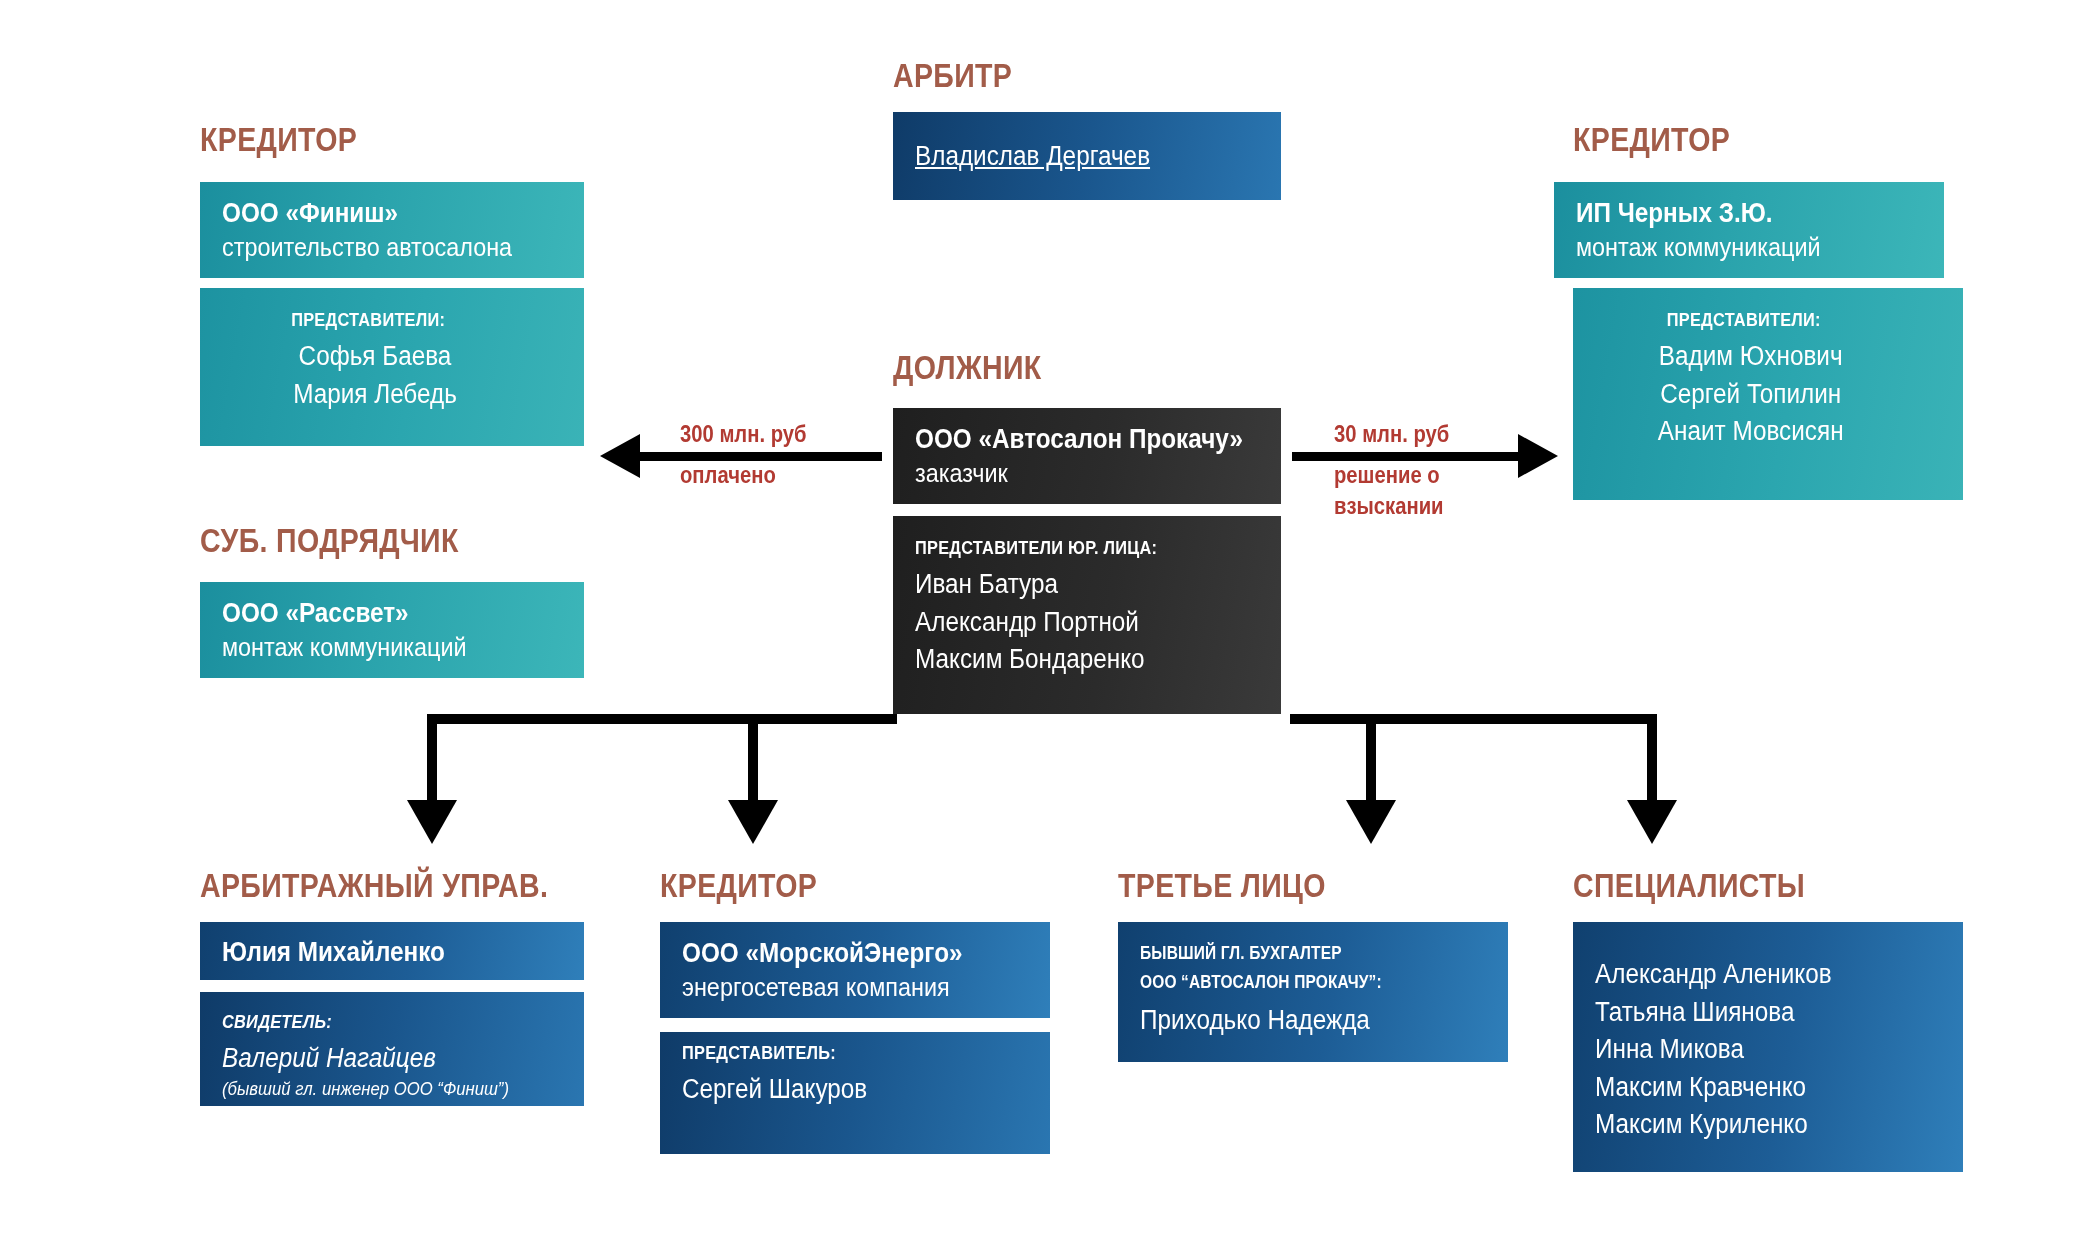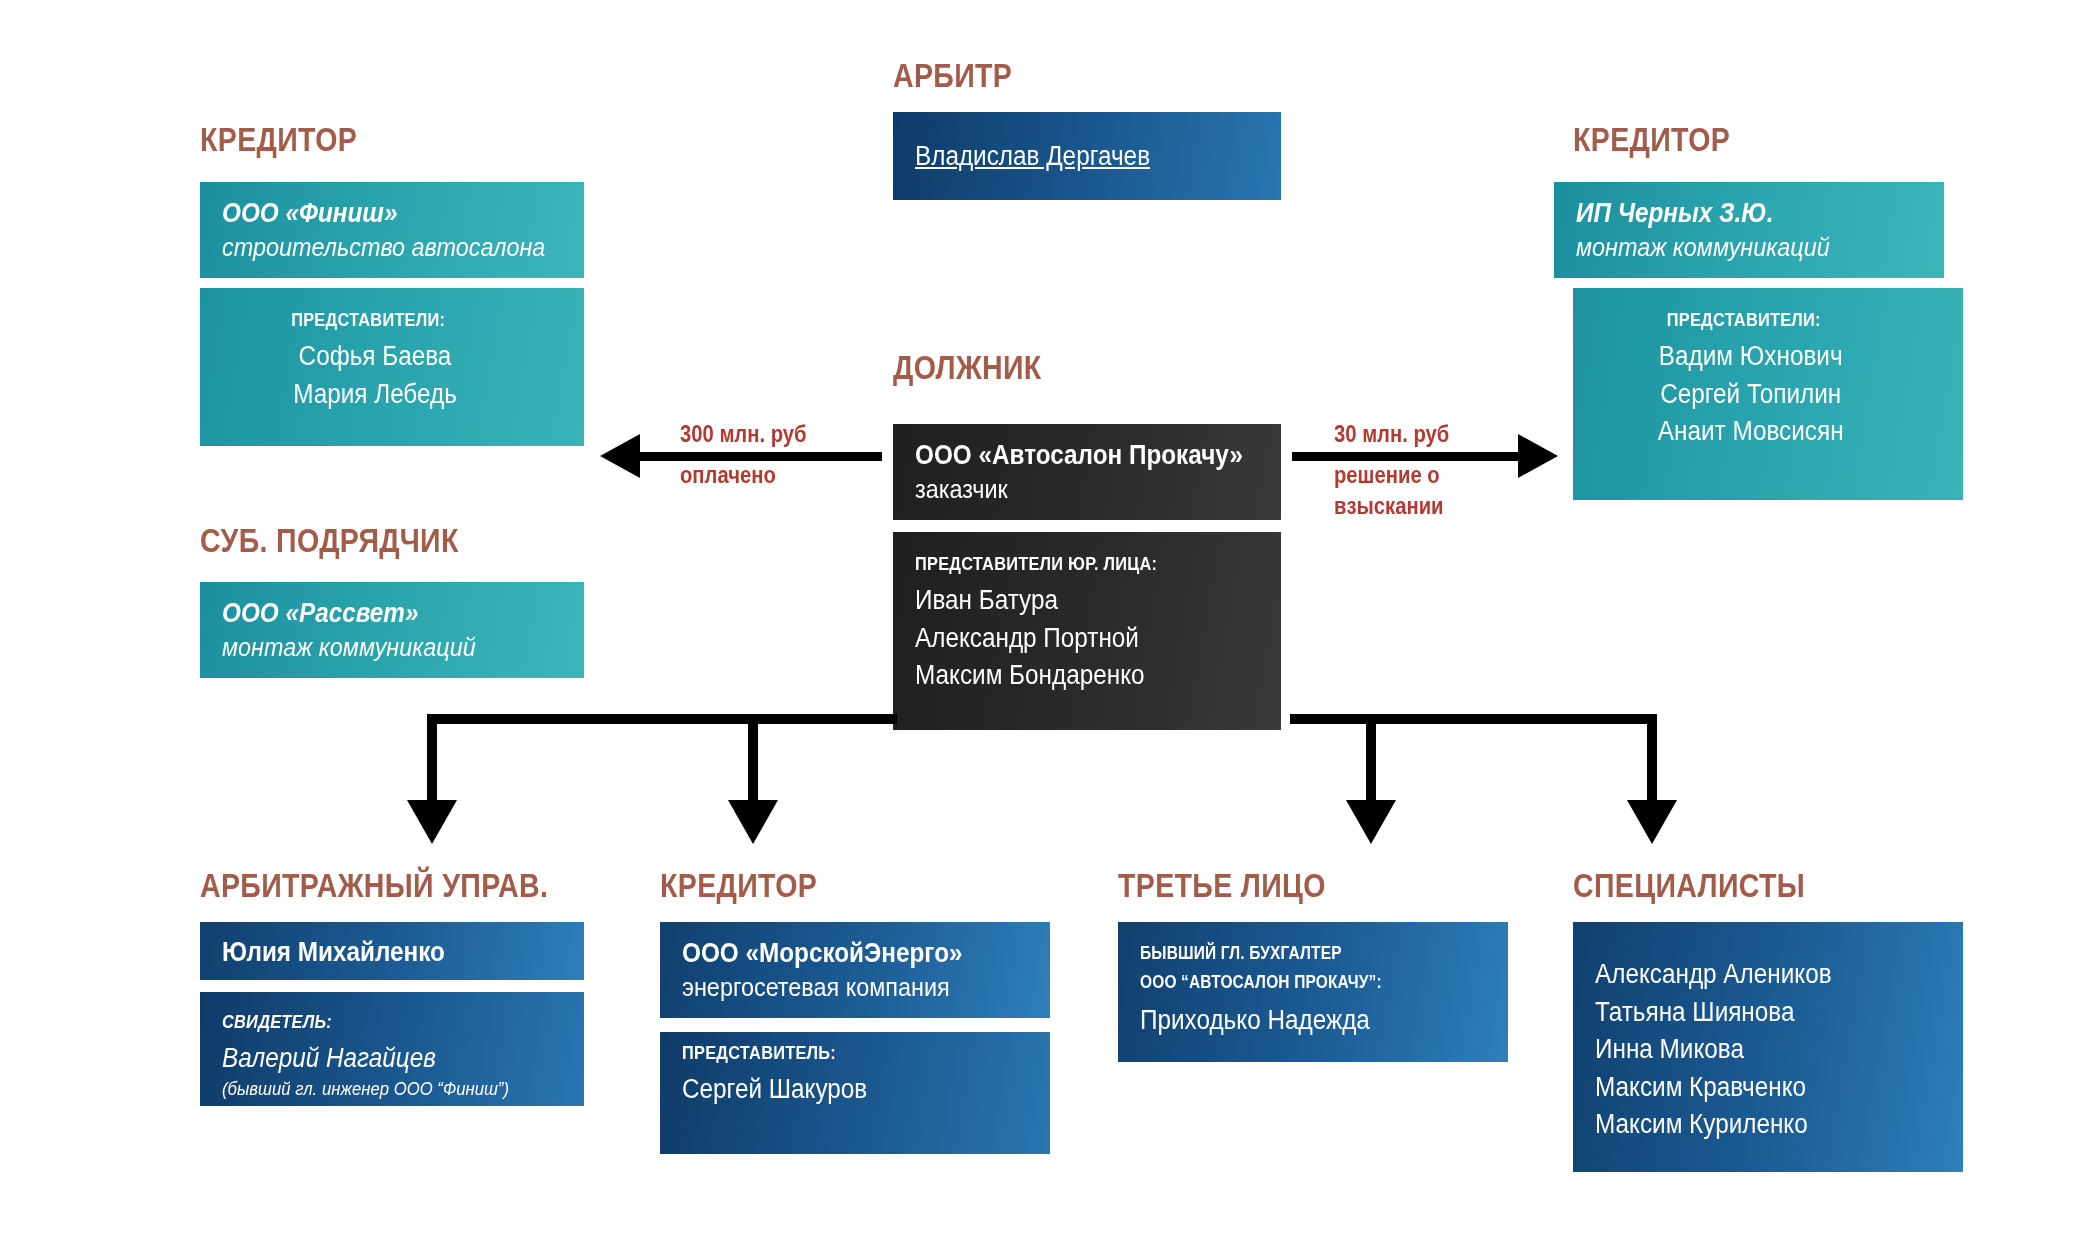--- a/index.html
+++ b/index.html
@@ -28,25 +28,25 @@
 
   
   .card{
     position:absolute;
     box-sizing:border-box;
     color:#ffffff;
     padding:14px 22px 16px 22px;
     line-height:1.28;
     overflow:hidden;
   }
-  .teal      {background:linear-gradient(100deg,#1b8f9e 0%,#2aa3ac 45%,#3cb6b9 100%);font-style:italic;}
+  .teal      {background:linear-gradient(100deg,#1b8f9e 0%,#2aa3ac 45%,#3cb6b9 100%);}
   .teal2     {background:linear-gradient(100deg,#1d93a1 0%,#2ba6af 55%,#3ab3b7 100%);text-align:center;}
   .blue      {background:linear-gradient(100deg,#10406f 0%,#1d5d96 55%,#2f7fba 100%);}
   .blue-deep {background:linear-gradient(100deg,#0f3b68 0%,#1a568d 50%,#2a76b1 100%);}
-  .dark      {background:linear-gradient(100deg,#1f1f1f 0%,#2b2b2b 55%,#3a3a3a 100%);margin-top:16px;}
+  .dark      {background:linear-gradient(100deg,#1f1f1f 0%,#2b2b2b 55%,#3a3a3a 100%);}
 
   .line{display:block;white-space:nowrap;}
   .ttl{font-weight:bold;font-size:27px;transform:scaleX(.9);transform-origin:left center;}
   .sub{font-size:26px;font-weight:400;transform:scaleX(.9);transform-origin:left center;}
   .lbl{
     font-size:19px;font-weight:bold;letter-spacing:.3px;
     transform:scaleX(.86);transform-origin:left center;margin-bottom:7px;
   }
   .lbl-s{
     font-size:18px;font-weight:bold;letter-spacing:.2px;

